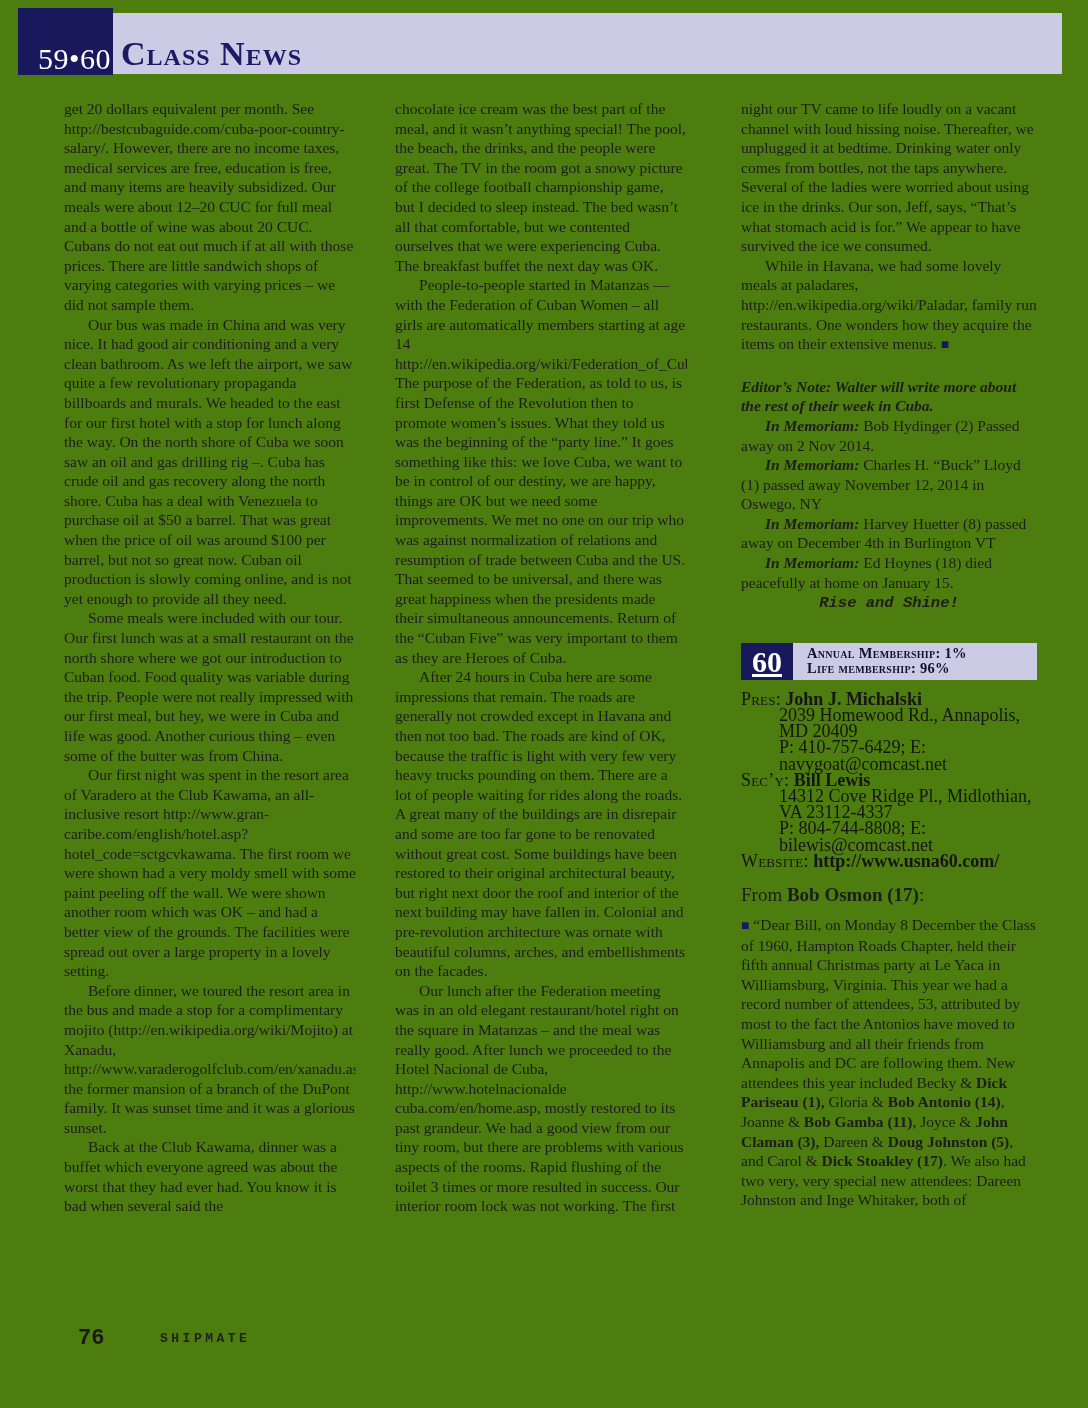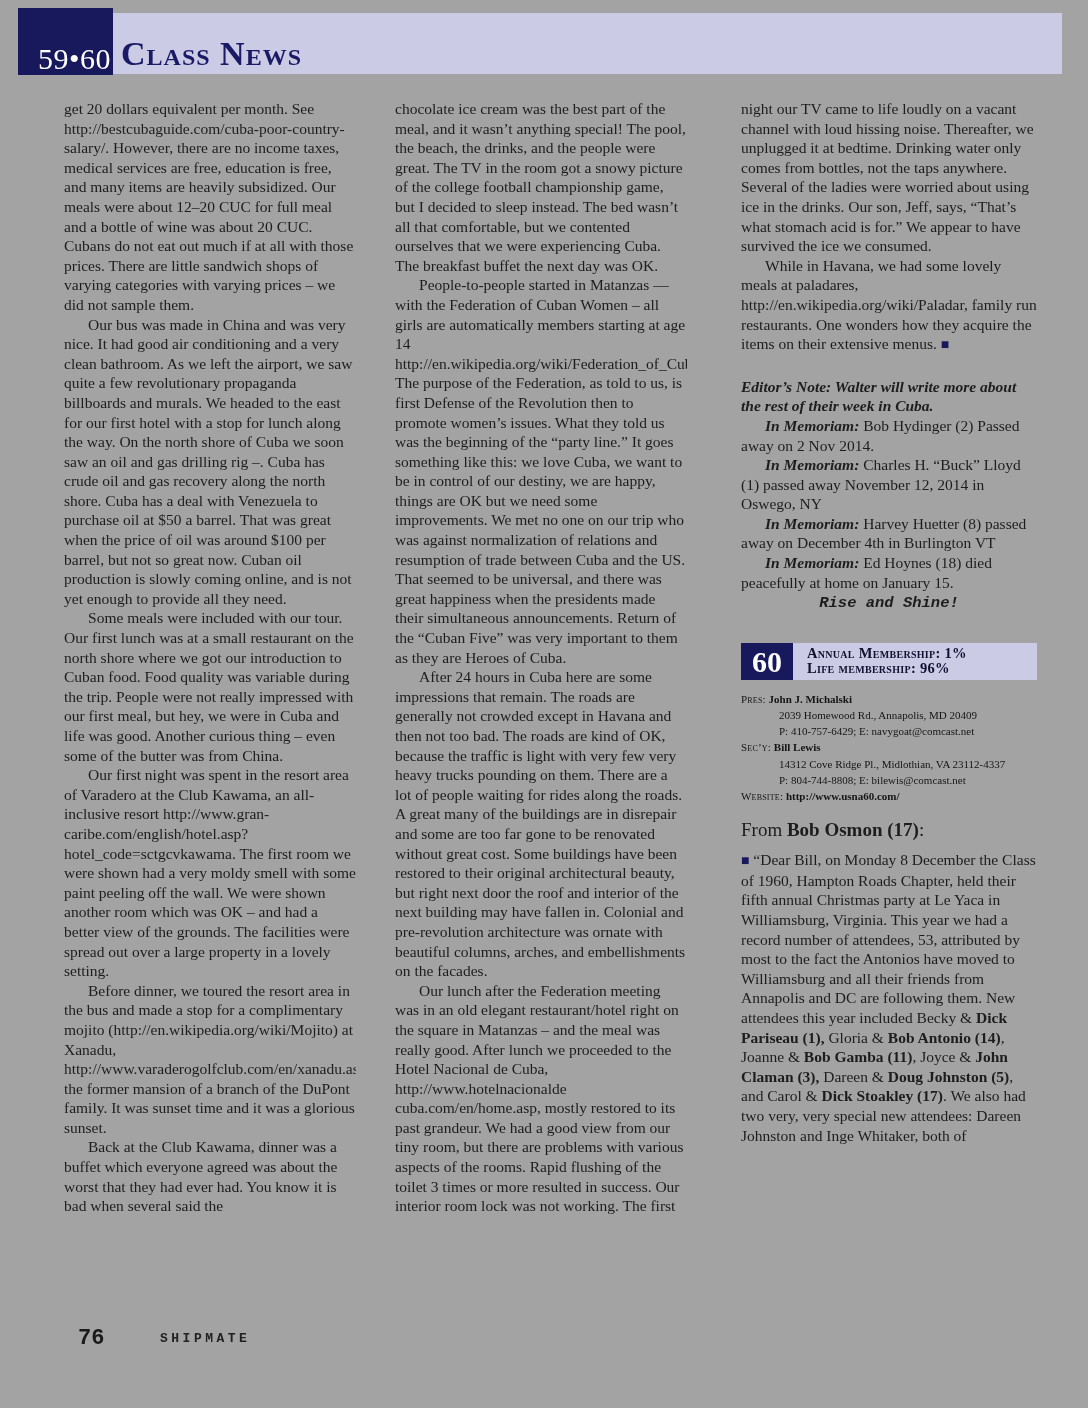--- a/index.html
+++ b/index.html
@@ -1,16 +1,16 @@
 <!DOCTYPE html>
 <html><head>
 <meta charset="utf-8">
 <style>
   html,body{margin:0;padding:0;background:#ffffff;}
-  .page{position:relative;width:1088px;height:1408px;background:#a3a3a3;overflow:hidden;
+  .page{position:relative;width:1088px;height:1408px;background:#4d7c0f;overflow:hidden;
         font-family:"Liberation Serif",serif;color:#1d1d1d;}
 
   
   .years-box{position:absolute;left:18px;top:8px;width:95px;height:67px;background:#18185c;
              display:flex;align-items:flex-end;justify-content:flex-end;}
   .years-box span{color:#ffffff;font-size:30px;line-height:30px;padding:0 2px 1px 0;letter-spacing:0.5px;}
   .title-band{position:absolute;left:113px;top:13px;width:949px;height:61px;background:#cccbe6;
               display:flex;align-items:flex-end;}
   .title-band .title{color:#1a1a66;font-variant:small-caps;font-size:34px;line-height:34px;
                      padding:0 0 3px 8px;letter-spacing:1px;font-weight:600;}
@@ -22,26 +22,26 @@
   .col-3{left:741px;width:296px;}
   .col p{margin:0;}
   .col p.indent{text-indent:1.55em;}
   .col p.center{text-align:center;}
   .col p.gap-top{margin-top:22px;}
   .sq{color:#18185c;font-size:14px;}
 
   
   .banner{display:flex;margin-top:29px;height:37px;}
   .banner-num{width:52px;background:#18185c;color:#ffffff;display:flex;align-items:center;
-              justify-content:center;font-size:30px;font-weight:bold;}
+              justify-content:center;font-size:30px;font-weight:bold;text-decoration:underline;}
   .banner-strip{flex:1;background:#cccbe6;color:#10102f;font-weight:bold;font-variant:small-caps;
                 font-size:14.5px;line-height:15.5px;padding:3px 0 0 14px;letter-spacing:0.3px;}
 
   
-  .contact{margin-top:11px;font-size:11px;line-height:16.2px;color:#151515;}
+  .contact{margin-top:11px;font-size:18px;line-height:16.2px;color:#151515;}
   .c-label{font-variant:small-caps;letter-spacing:0.2px;}
   .c-name{font-weight:bold;}
   .c-sub{padding-left:38px;}
 
   
   .byline{margin-top:15px;margin-bottom:9px;font-size:19px;line-height:22px;}
   .byline .bold{font-weight:bold;}
 
   
   .footer{position:absolute;left:78px;top:1326px;font-family:Liberation Mono, monospace;}

